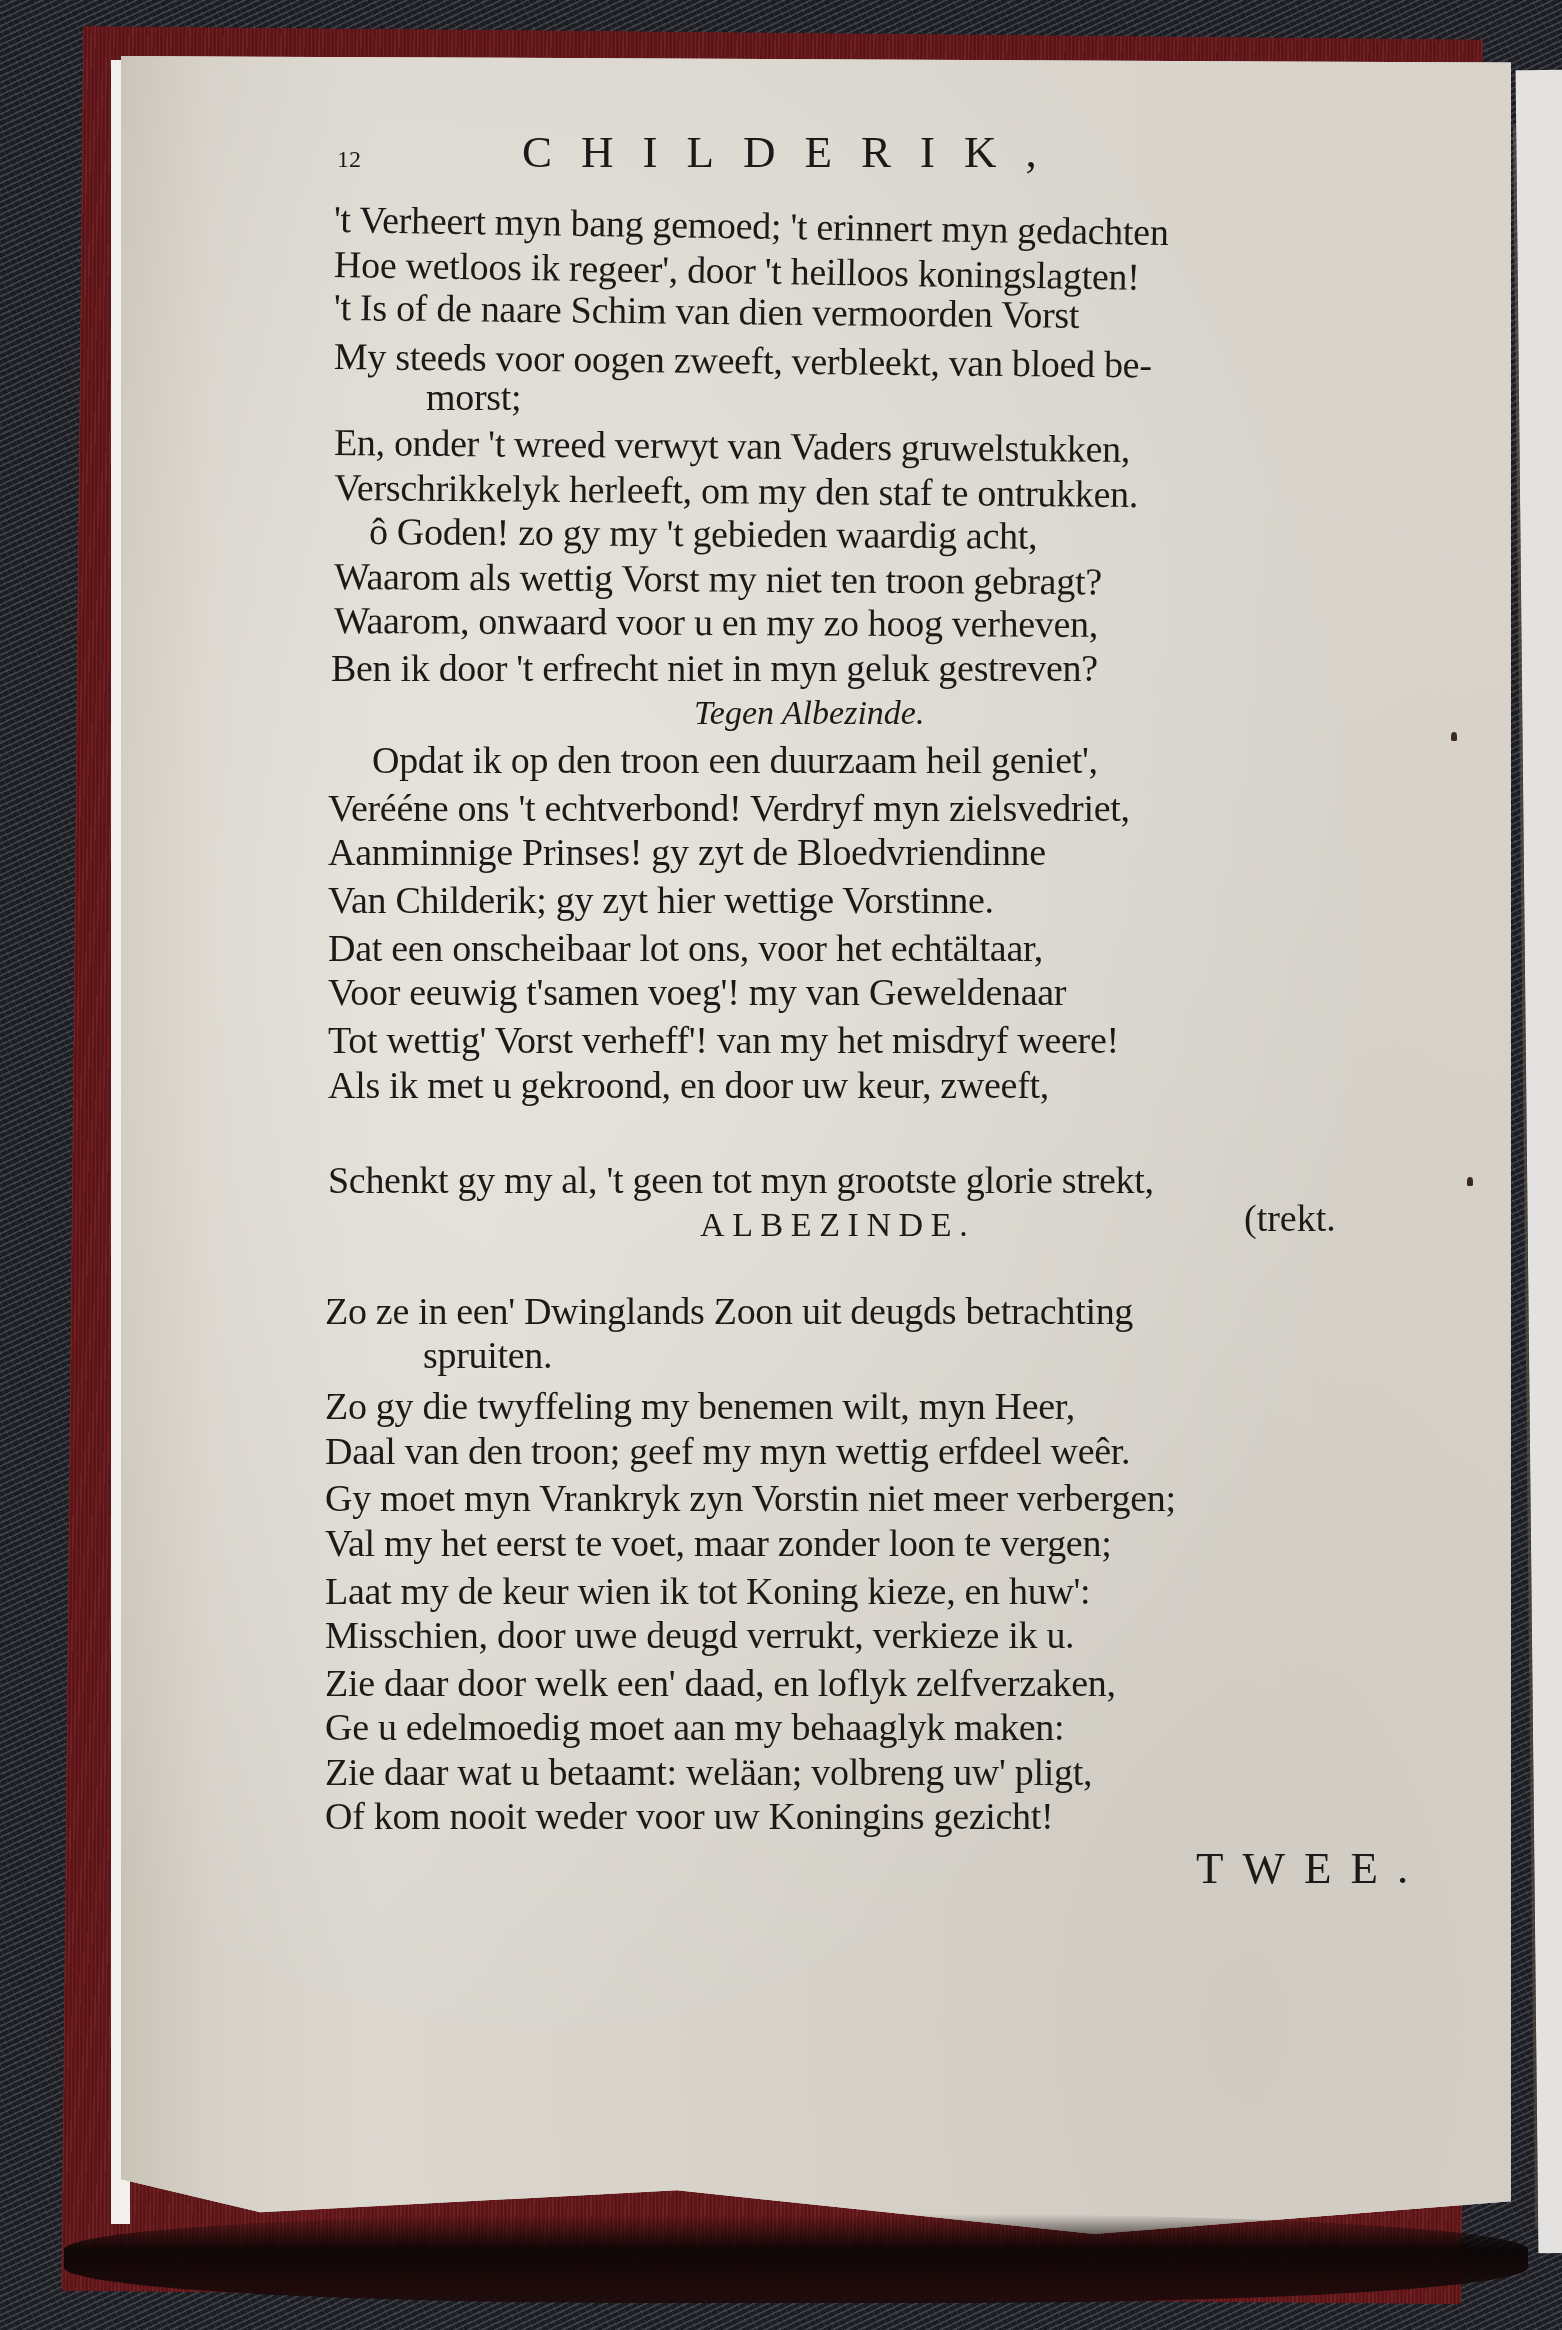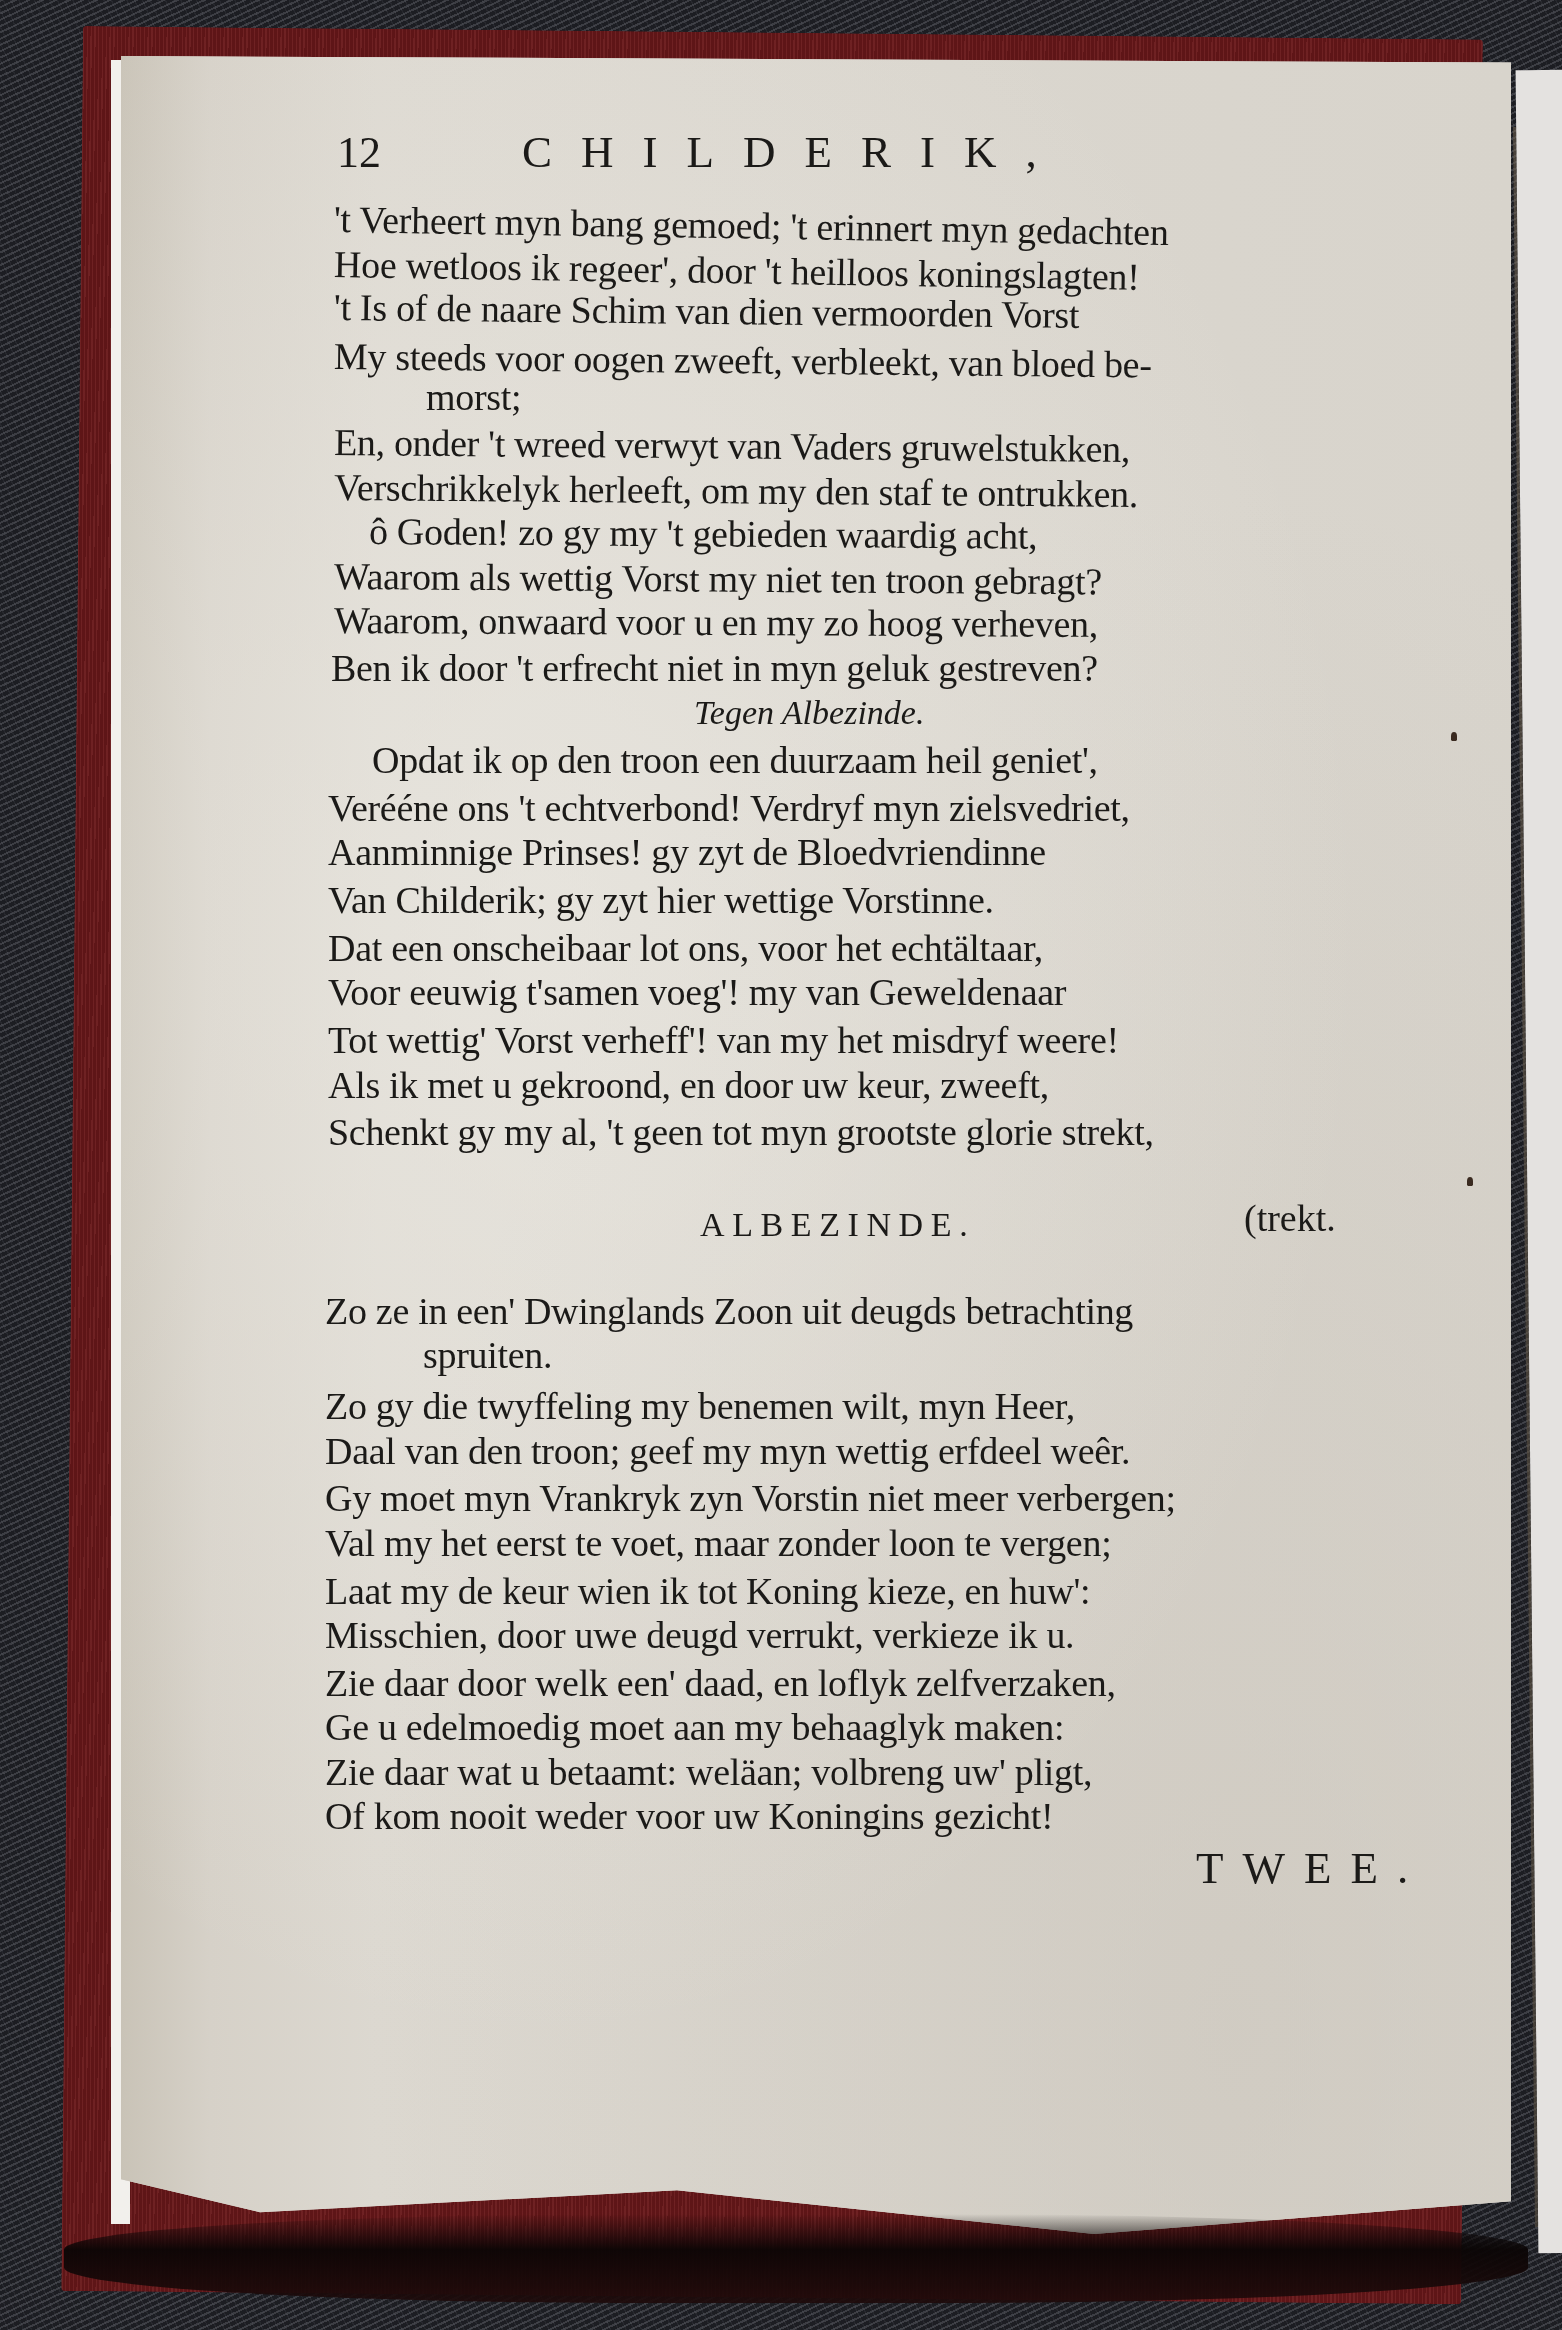--- a/index.html
+++ b/index.html
@@ -50,21 +50,21 @@
     position:absolute; left:0; top:0; width:1562px; height:2330px;
     font-family:"Liberation Serif", "DejaVu Serif", serif;
     color:#1b1a18;
   }
   .line {
     position:absolute; white-space:nowrap;
     font-size:38px; line-height:45px; letter-spacing:-0.3px;
     transform-origin:left center;
   }
   .running-head { position:absolute; top:127px; left:337px; font-size:45px; line-height:51px; }
-  .page-number { font-size:44px;text-align:center; }
+  .page-number { font-size:24px;text-align:center; }
   .running-title { position:absolute; left:185px; letter-spacing:29px; }
   .speaker {
     position:absolute; font-size:34px; letter-spacing:7.6px; font-variant:small-caps;
   }
   .stage { position:absolute; font-style:italic; font-size:34px; }
   .catchword { position:absolute; font-size:45px; letter-spacing:19px; }
   .turnover { position:absolute; font-size:38px; }
   .marginal-mark { position:absolute; width:6.4px; height:9px; background:#3a2a20; border-radius:50% 50% 20% 20%; }
 </style>
 </head>
@@ -99,21 +99,21 @@
   <div class="stage" style="left:694px;top:694px">Tegen Albezinde.</div>
 
   <div class="line" style="left:372px;top:738px">Opdat ik op den troon een duurzaam heil geniet',</div>
   <div class="line" style="left:328px;top:786px">Verééne ons 't echtverbond! Verdryf myn zielsvedriet,</div>
   <div class="line" style="left:328px;top:830px">Aanminnige Prinses! gy zyt de Bloedvriendinne</div>
   <div class="line" style="left:328px;top:878px">Van Childerik; gy zyt hier wettige Vorstinne.</div>
   <div class="line" style="left:328px;top:926px">Dat een onscheibaar lot ons, voor het echtältaar,</div>
   <div class="line" style="left:328px;top:970px">Voor eeuwig t'samen voeg'! my van Geweldenaar</div>
   <div class="line" style="left:328px;top:1018px">Tot wettig' Vorst verheff'! van my het misdryf weere!</div>
   <div class="line" style="left:328px;top:1063px">Als ik met u gekroond, en door uw keur, zweeft,</div>
-  <div class="line" style="left:328px;top:1110px">Schenkt gy my al, 't geen tot myn grootste glorie strekt,</div>
+  <div class="line" style="left:328px;top:1158px">Schenkt gy my al, 't geen tot myn grootste glorie strekt,</div>
 
   <div class="speaker" style="left:700px;top:1206px">ALBEZINDE.</div>
   <div class="turnover" style="left:1244px;top:1196px">(trekt.</div>
 
   <div class="line" style="left:325px;top:1289px">Zo ze in een' Dwinglands Zoon uit deugds betrachting</div>
   <div class="line" style="left:423px;top:1333px">spruiten.</div>
   <div class="line" style="left:325px;top:1384px">Zo gy die twyffeling my benemen wilt, myn Heer,</div>
   <div class="line" style="left:325px;top:1429px">Daal van den troon; geef my myn wettig erfdeel weêr.</div>
   <div class="line" style="left:325px;top:1476px">Gy moet myn Vrankryk zyn Vorstin niet meer verbergen;</div>
   <div class="line" style="left:325px;top:1521px">Val my het eerst te voet, maar zonder loon te vergen;</div>

